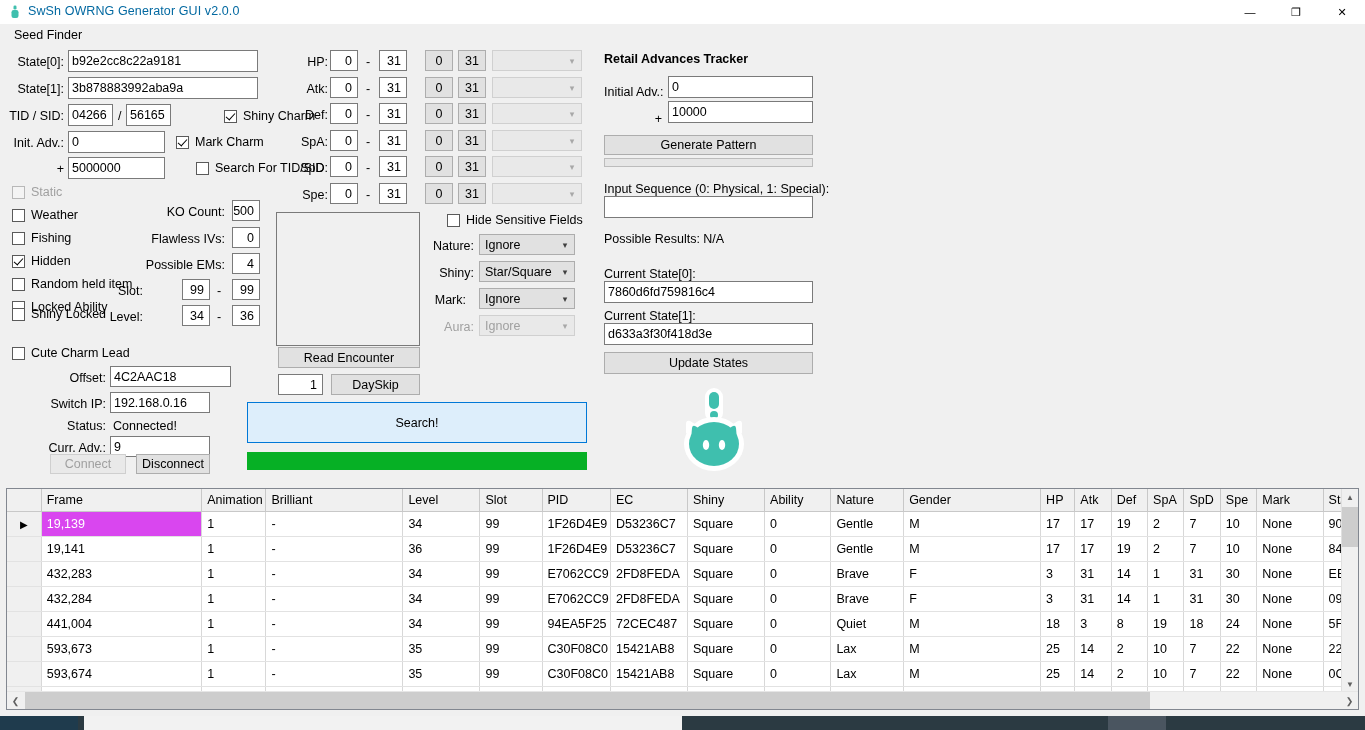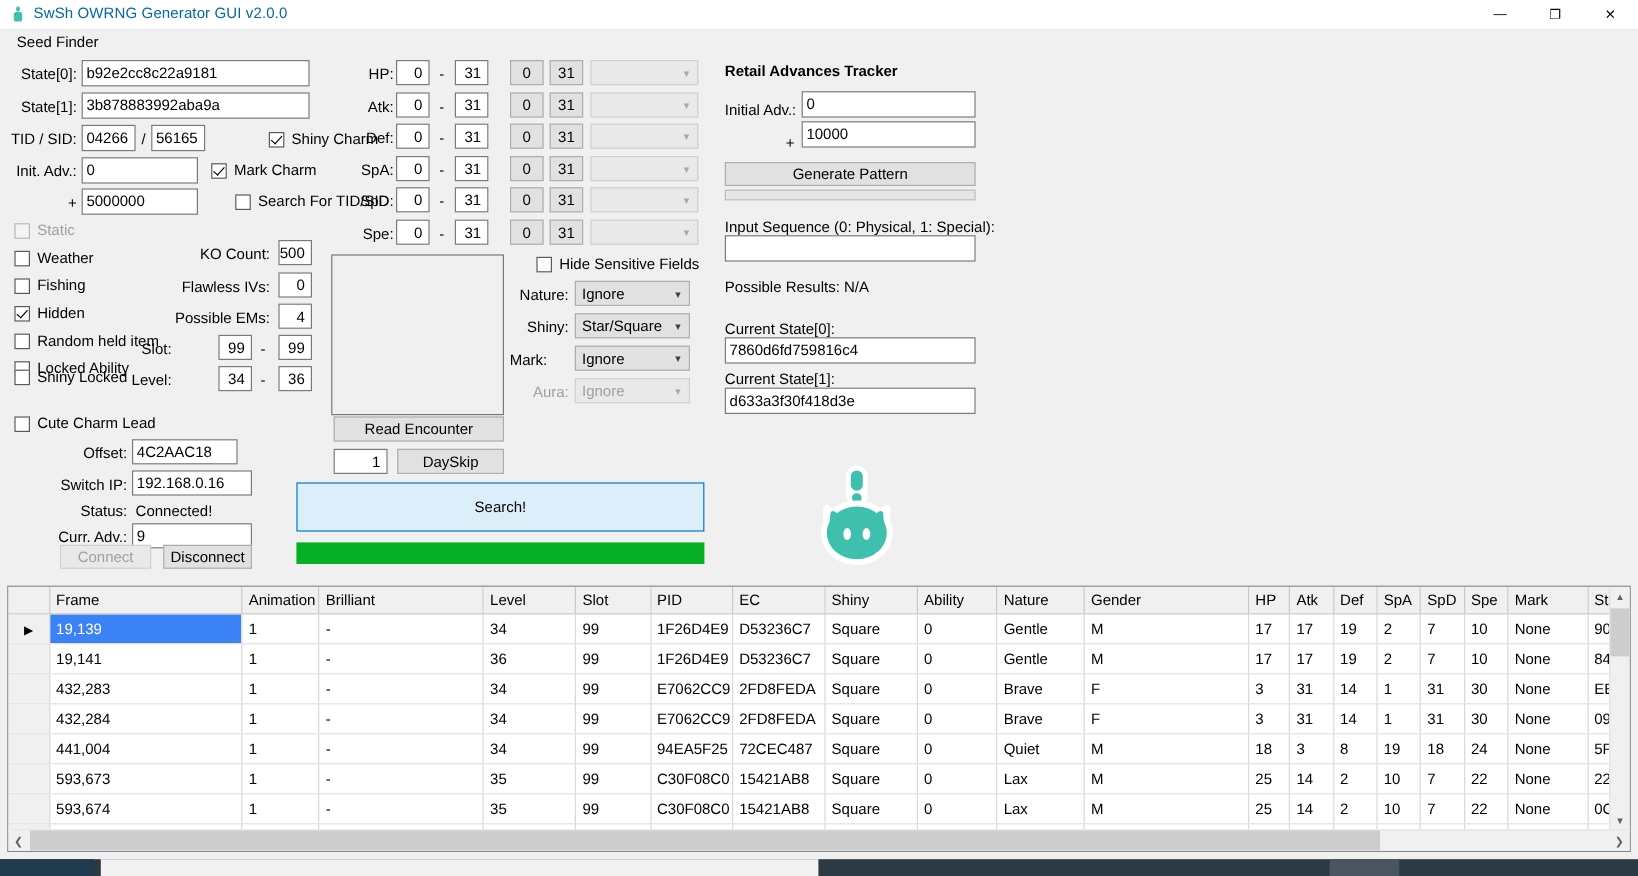--- a/index.html
+++ b/index.html
@@ -63,21 +63,21 @@
   
   .grid{position:absolute;left:6px;top:488px;width:1353px;height:222px;
         box-sizing:border-box;border:1px solid #828790;background:#fff;overflow:hidden;}
   .gwrap{position:absolute;left:0;top:0;width:1337px;height:204px;overflow:hidden;}
   table.g{border-collapse:collapse;table-layout:fixed;width:1520px;font-size:12.5px;}
   table.g th{background:#f0f0f0;border-right:1px solid #c8c8c8;border-bottom:1px solid #c8c8c8;
       font-weight:normal;text-align:left;padding:4px 5px;height:21px;box-sizing:border-box;
       white-space:nowrap;overflow:hidden;color:#000;}
   table.g td{border-right:1px solid #d8d8d8;border-bottom:1px solid #e2e2e2;
       padding:4px 5px;height:25px;box-sizing:border-box;white-space:nowrap;overflow:hidden;color:#000;}
-  table.g tr.sel-row td.c-frame{background:#3b82f6;color:#fff;}
+  table.g tr.sel-row td.c-frame{background:#d946ef;color:#fff;}
   td.rowhdr,th.rowhdr{background:#f0f0f0;border-right:1px solid #c8c8c8;text-align:center;padding:0;}
   td.rowhdr .ar{color:#000;font-size:10px;}
 
   .vsb{position:absolute;right:0;top:0;width:16px;height:204px;background:#f0f0f0;border-left:1px solid #e0e0e0;}
   .vsb .up,.vsb .dn{position:absolute;left:0;width:16px;height:17px;display:flex;align-items:center;justify-content:center;font-size:8px;color:#606060;}
   .vsb .up{top:0;} .vsb .dn{bottom:0;}
   .vsb .thumb{position:absolute;left:0;top:18px;width:16px;height:40px;background:#cdcdcd;}
   .hsb{position:absolute;left:0;bottom:0;width:1351px;height:17px;background:#f0f0f0;border-top:1px solid #e6e6e6;}
   .hsb .lt,.hsb .rt{position:absolute;top:0;width:17px;height:17px;display:flex;align-items:center;justify-content:center;font-size:9px;color:#606060;}
   .hsb .lt{left:0;} .hsb .rt{right:0;}
@@ -187,21 +187,21 @@
   <div class="tbox numr" style="left:182px;top:279px;width:28px;height:21px;">99</div>
   <div class="lbl" style="left:217px;top:284px;">-</div>
   <div class="tbox numr" style="left:232px;top:279px;width:28px;height:21px;">99</div>
 
   <div class="lbl r" style="left:100px;top:310px;width:43px;">Level:</div>
   <div class="tbox numr" style="left:182px;top:305px;width:28px;height:21px;">34</div>
   <div class="lbl" style="left:217px;top:310px;">-</div>
   <div class="tbox numr" style="left:232px;top:305px;width:28px;height:21px;">36</div>
 
   <div class="lbl r" style="left:30px;top:371px;width:76px;">Offset:</div>
-  <div class="tbox" style="left:110px;top:366px;width:88px;height:21px;">4C2AAC18</div>
+  <div class="tbox" style="left:110px;top:366px;width:121px;height:21px;">4C2AAC18</div>
 
   <div class="lbl r" style="left:30px;top:397px;width:76px;">Switch IP:</div>
   <div class="tbox" style="left:110px;top:392px;width:100px;height:21px;">192.168.0.16</div>
 
   <div class="lbl r" style="left:30px;top:419px;width:76px;">Status:</div>
   <div class="lbl" style="left:113px;top:419px;">Connected!</div>
 
   <div class="lbl r" style="left:30px;top:441px;width:76px;">Curr. Adv.:</div>
 
   <div class="tbox" style="left:110px;top:436px;width:100px;height:21px;">9</div>
@@ -284,21 +284,21 @@
     <span class="txt">Ignore</span>
     <span class="arw">▾</span>
   </div>
 
   <div class="lbl r" style="left:414px;top:266px;width:60px;">Shiny:</div>
   <div class="sel" style="left:479px;top:261px;width:96px;height:21px;">
     <span class="txt">Star/Square</span>
     <span class="arw">▾</span>
   </div>
 
-  <div class="lbl r" style="left:396px;top:293px;width:60px;text-align:right;">Mark:</div>
+  <div class="lbl r" style="left:406px;top:293px;width:60px;text-align:right;">Mark:</div>
   <div class="sel" style="left:479px;top:288px;width:96px;height:21px;">
     <span class="txt">Ignore</span>
     <span class="arw">▾</span>
   </div>
 
   <div class="lbl r dis" style="left:414px;top:320px;width:60px;">Aura:</div>
   <div class="sel dis" style="left:479px;top:315px;width:96px;height:21px;">
     <span class="txt">Ignore</span>
     <span class="arw">▾</span>
   </div>
@@ -339,20 +339,21 @@
   <div class="tbox" style="left:604px;top:196px;width:209px;height:22px;"></div>
 
   <div class="lbl" style="left:604px;top:232px;">Possible Results: N/A</div>
 
   <div class="lbl" style="left:604px;top:267px;">Current State[0]:</div>
   <div class="tbox" style="left:604px;top:281px;width:209px;height:22px;">7860d6fd759816c4</div>
 
   <div class="lbl" style="left:604px;top:309px;">Current State[1]:</div>
   <div class="tbox" style="left:604px;top:323px;width:209px;height:22px;">d633a3f30f418d3e</div>
 
+  <div class="btn" style="left:604px;top:352px;width:209px;height:22px;">Update States</div>
 
   <div class="grid">
     <div class="gwrap">
       <table class="g">
         <colgroup>
           <col style="width:32px">
             <col style="width:150px">
             <col style="width:60px">
             <col style="width:128px">
           <col style="width:72px">

